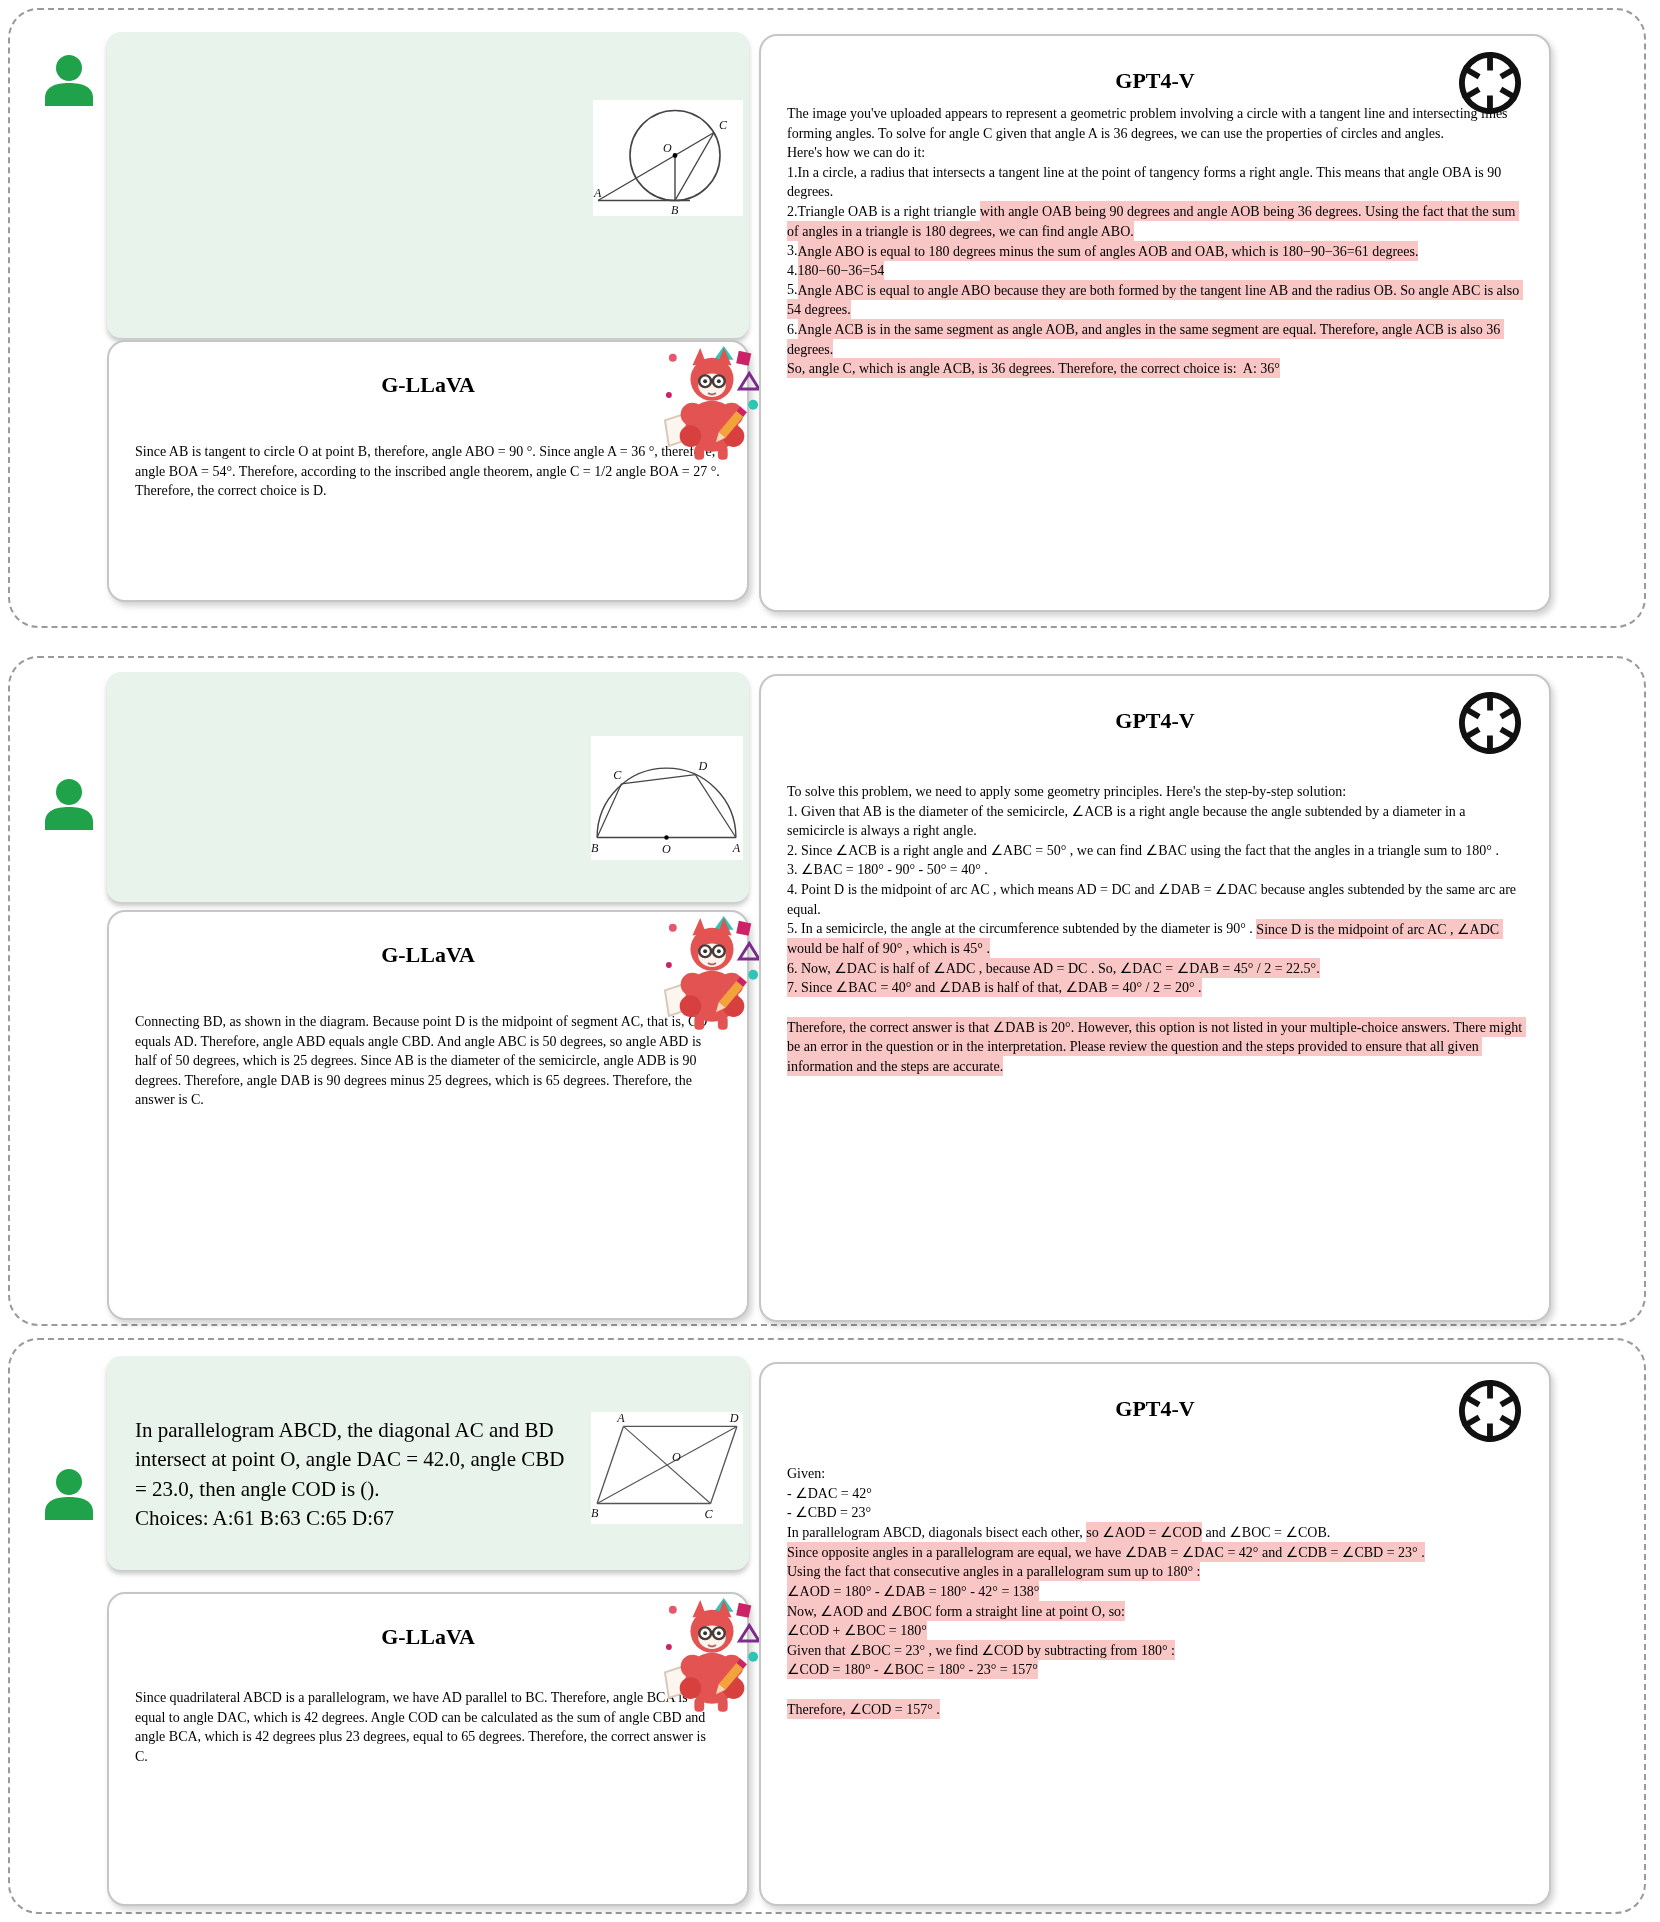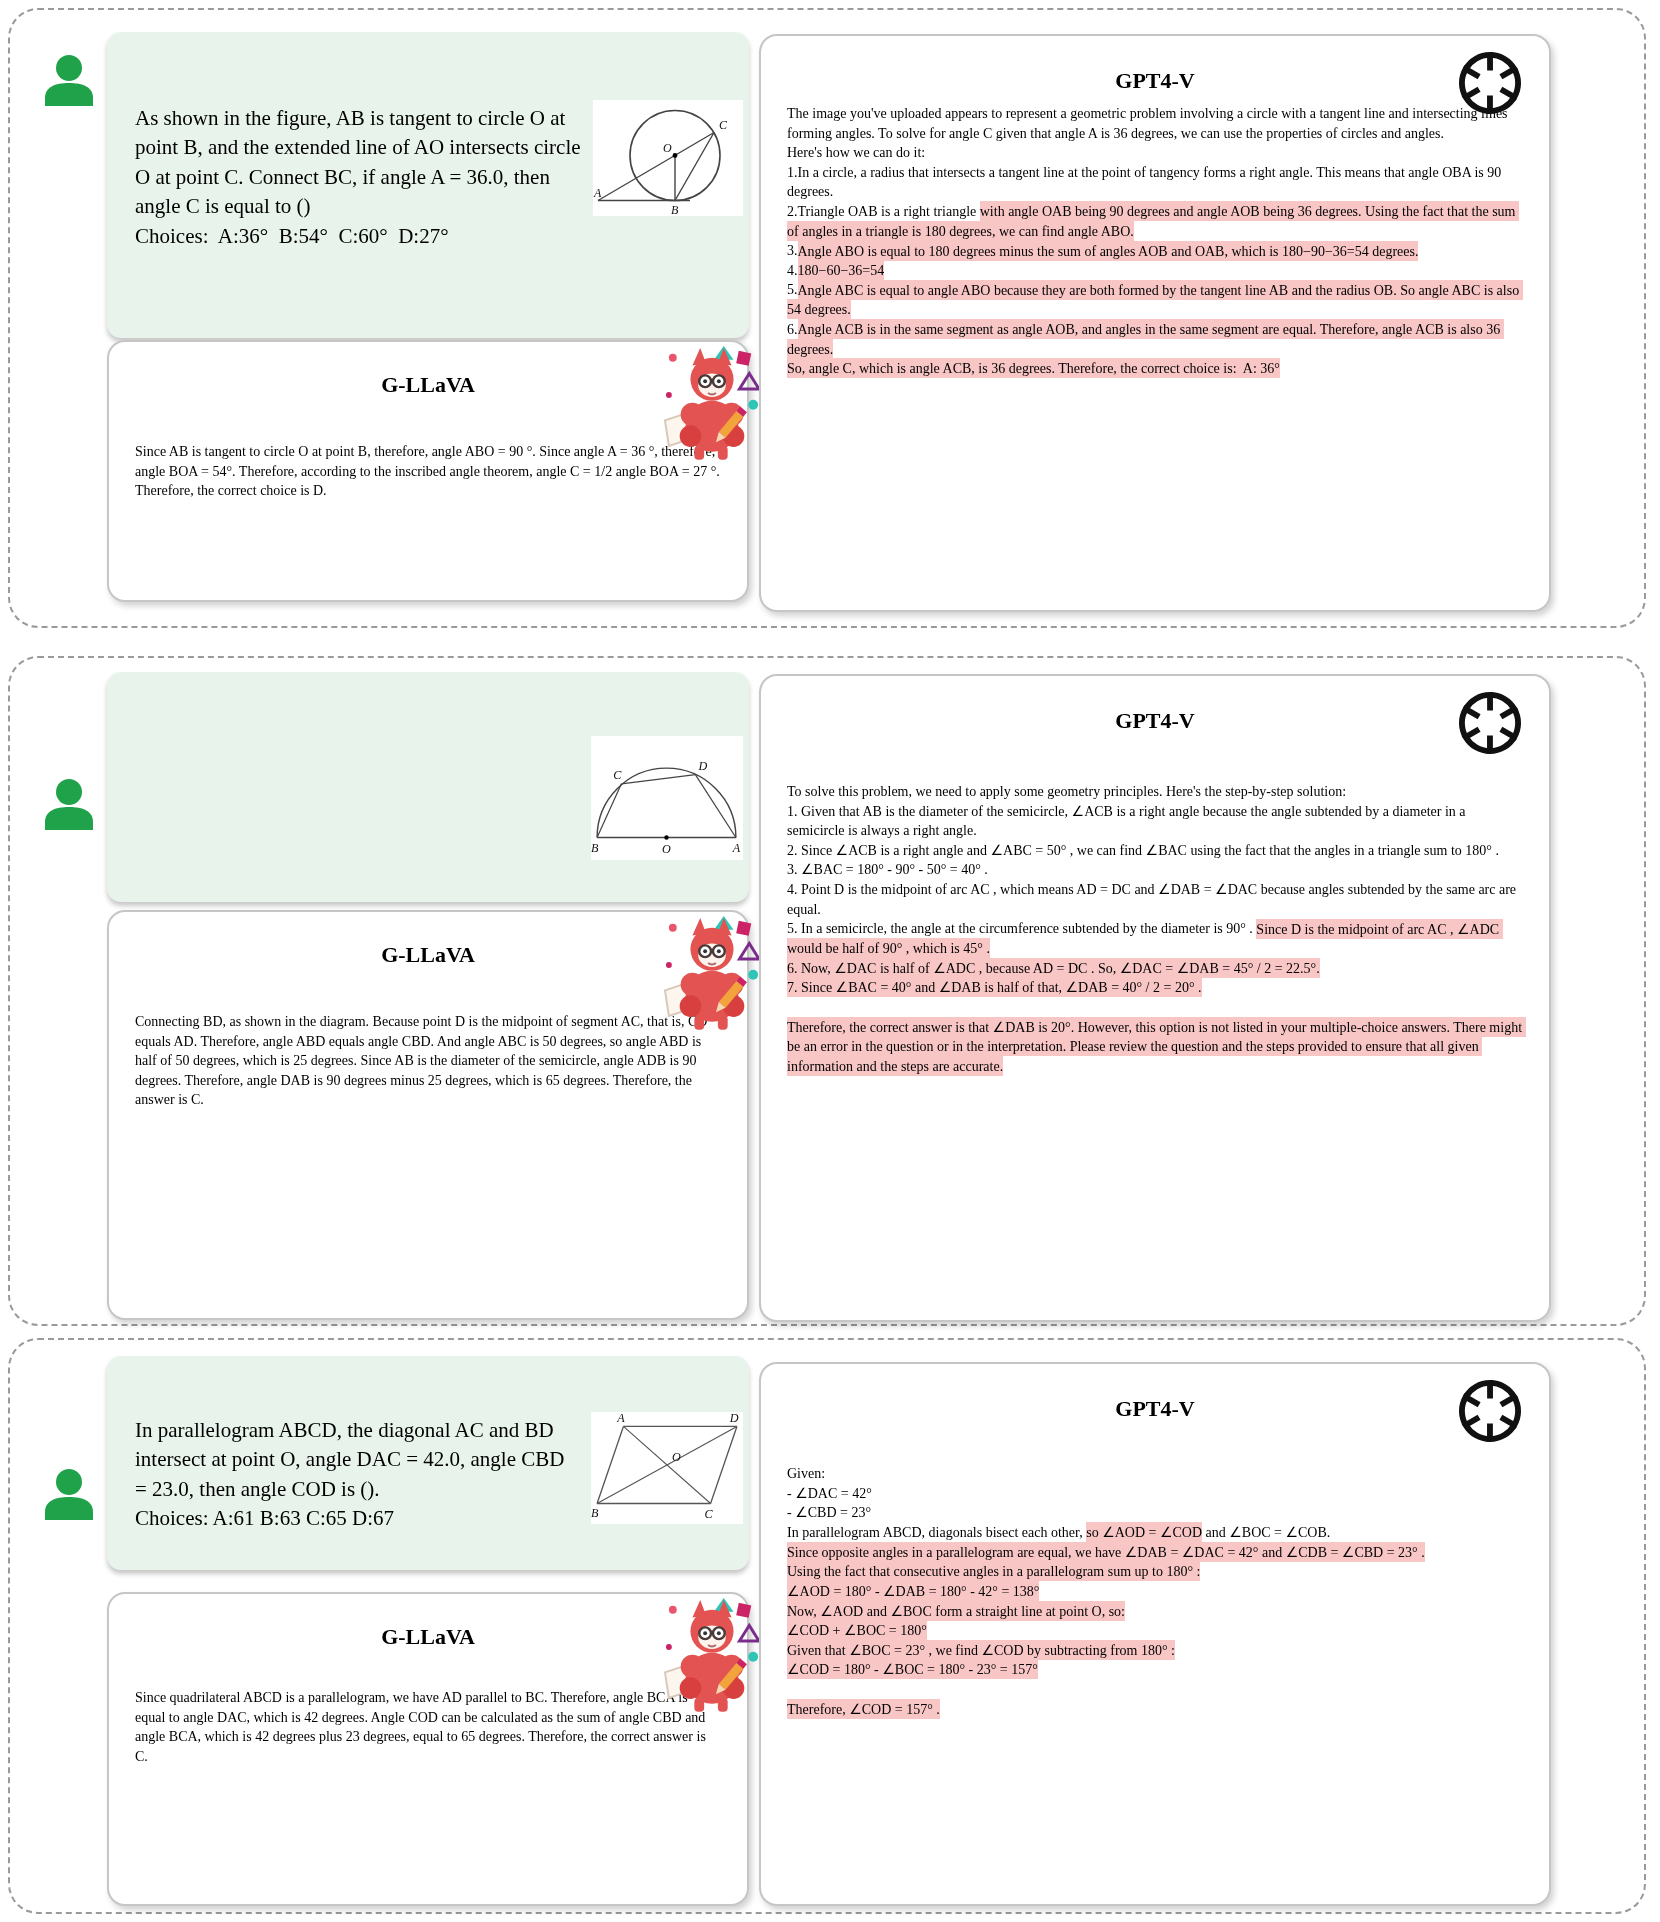--- a/index.html
+++ b/index.html
@@ -82,22 +82,20 @@
 
 <div class="panel" id="panel-1">
   <div class="avatar">
     <svg viewBox="0 0 58 58">
         <circle cx="29" cy="16" r="13" fill="#1fa24a"></circle>
         <path d="M5,54 L5,46 C5,35 15,31 29,31 C43,31 53,35 53,46 L53,54 Z" fill="#1fa24a"></path>
       </svg>
   </div>
 
   <div class="bubble">
-    <div class="qtext">As shown in the figure, AB is tangent to circle O at point B, and the extended line of AO intersects circle O at point C. Connect BC, if angle A = 36.0, then angle C is equal to ()
-Choices:  A:36°  B:54°  C:60°  D:27°</div>
     <div class="qfig">
       <svg viewBox="0 0 150 115">
         <circle cx="82" cy="55" r="45" fill="none" stroke="#444" stroke-width="1.6"></circle>
         <line x1="5" y1="100" x2="121" y2="32" stroke="#444" stroke-width="1.4"></line>
         <line x1="5" y1="100" x2="97" y2="100" stroke="#444" stroke-width="1.4"></line>
         <line x1="82" y1="55" x2="82" y2="100" stroke="#444" stroke-width="1.4"></line>
         <line x1="82" y1="100" x2="121" y2="32" stroke="#444" stroke-width="1.4"></line>
         <circle cx="82" cy="55" r="2.4" fill="#000"></circle>
         <text x="70" y="51">O</text>
         <text x="1" y="96">A</text>
@@ -156,21 +154,21 @@
         <path d="M 0,-36 A 36,36 0 0,1 31.2,-18 L 14,-8" transform="rotate(180)"></path>
         <path d="M 0,-36 A 36,36 0 0,1 31.2,-18 L 14,-8" transform="rotate(240)"></path>
         <path d="M 0,-36 A 36,36 0 0,1 31.2,-18 L 14,-8" transform="rotate(300)"></path>
       </g>
         </svg>
     </div>
     <div class="rtext"><span>The image you've uploaded appears to represent a geometric problem involving a circle with a tangent line and intersecting lines forming angles. To solve for angle C given that angle A is 36 degrees, we can use the properties of circles and angles.
 Here's how we can do it:
 1.In a circle, a radius that intersects a tangent line at the point of tangency forms a right angle. This means that angle OBA is 90 degrees.
 2.Triangle OAB is a right triangle </span><span class="hl">with angle OAB being 90 degrees and angle AOB being 36 degrees. Using the fact that the sum of angles in a triangle is 180 degrees, we can find angle ABO.</span><span>
-3.</span><span class="hl">Angle ABO is equal to 180 degrees minus the sum of angles AOB and OAB, which is 180−90−36=54 degrees.</span><span>
+3.</span><span class="hl">Angle ABO is equal to 180 degrees minus the sum of angles AOB and OAB, which is 180−90−36=61 degrees.</span><span>
 4.</span><span class="hl">180−60−36=54</span><span>
 5.</span><span class="hl">Angle ABC is equal to angle ABO because they are both formed by the tangent line AB and the radius OB. So angle ABC is also 54 degrees.</span><span>
 6.</span><span class="hl">Angle ACB is in the same segment as angle AOB, and angles in the same segment are equal. Therefore, angle ACB is also 36 degrees.</span><span>
 </span><span class="hl">So, angle C, which is angle ACB, is 36 degrees. Therefore, the correct choice is:  A: 36°</span></div>
   </div>
 </div>
 
 <div class="panel" id="panel-2">
   <div class="avatar">
     <svg viewBox="0 0 58 58">

